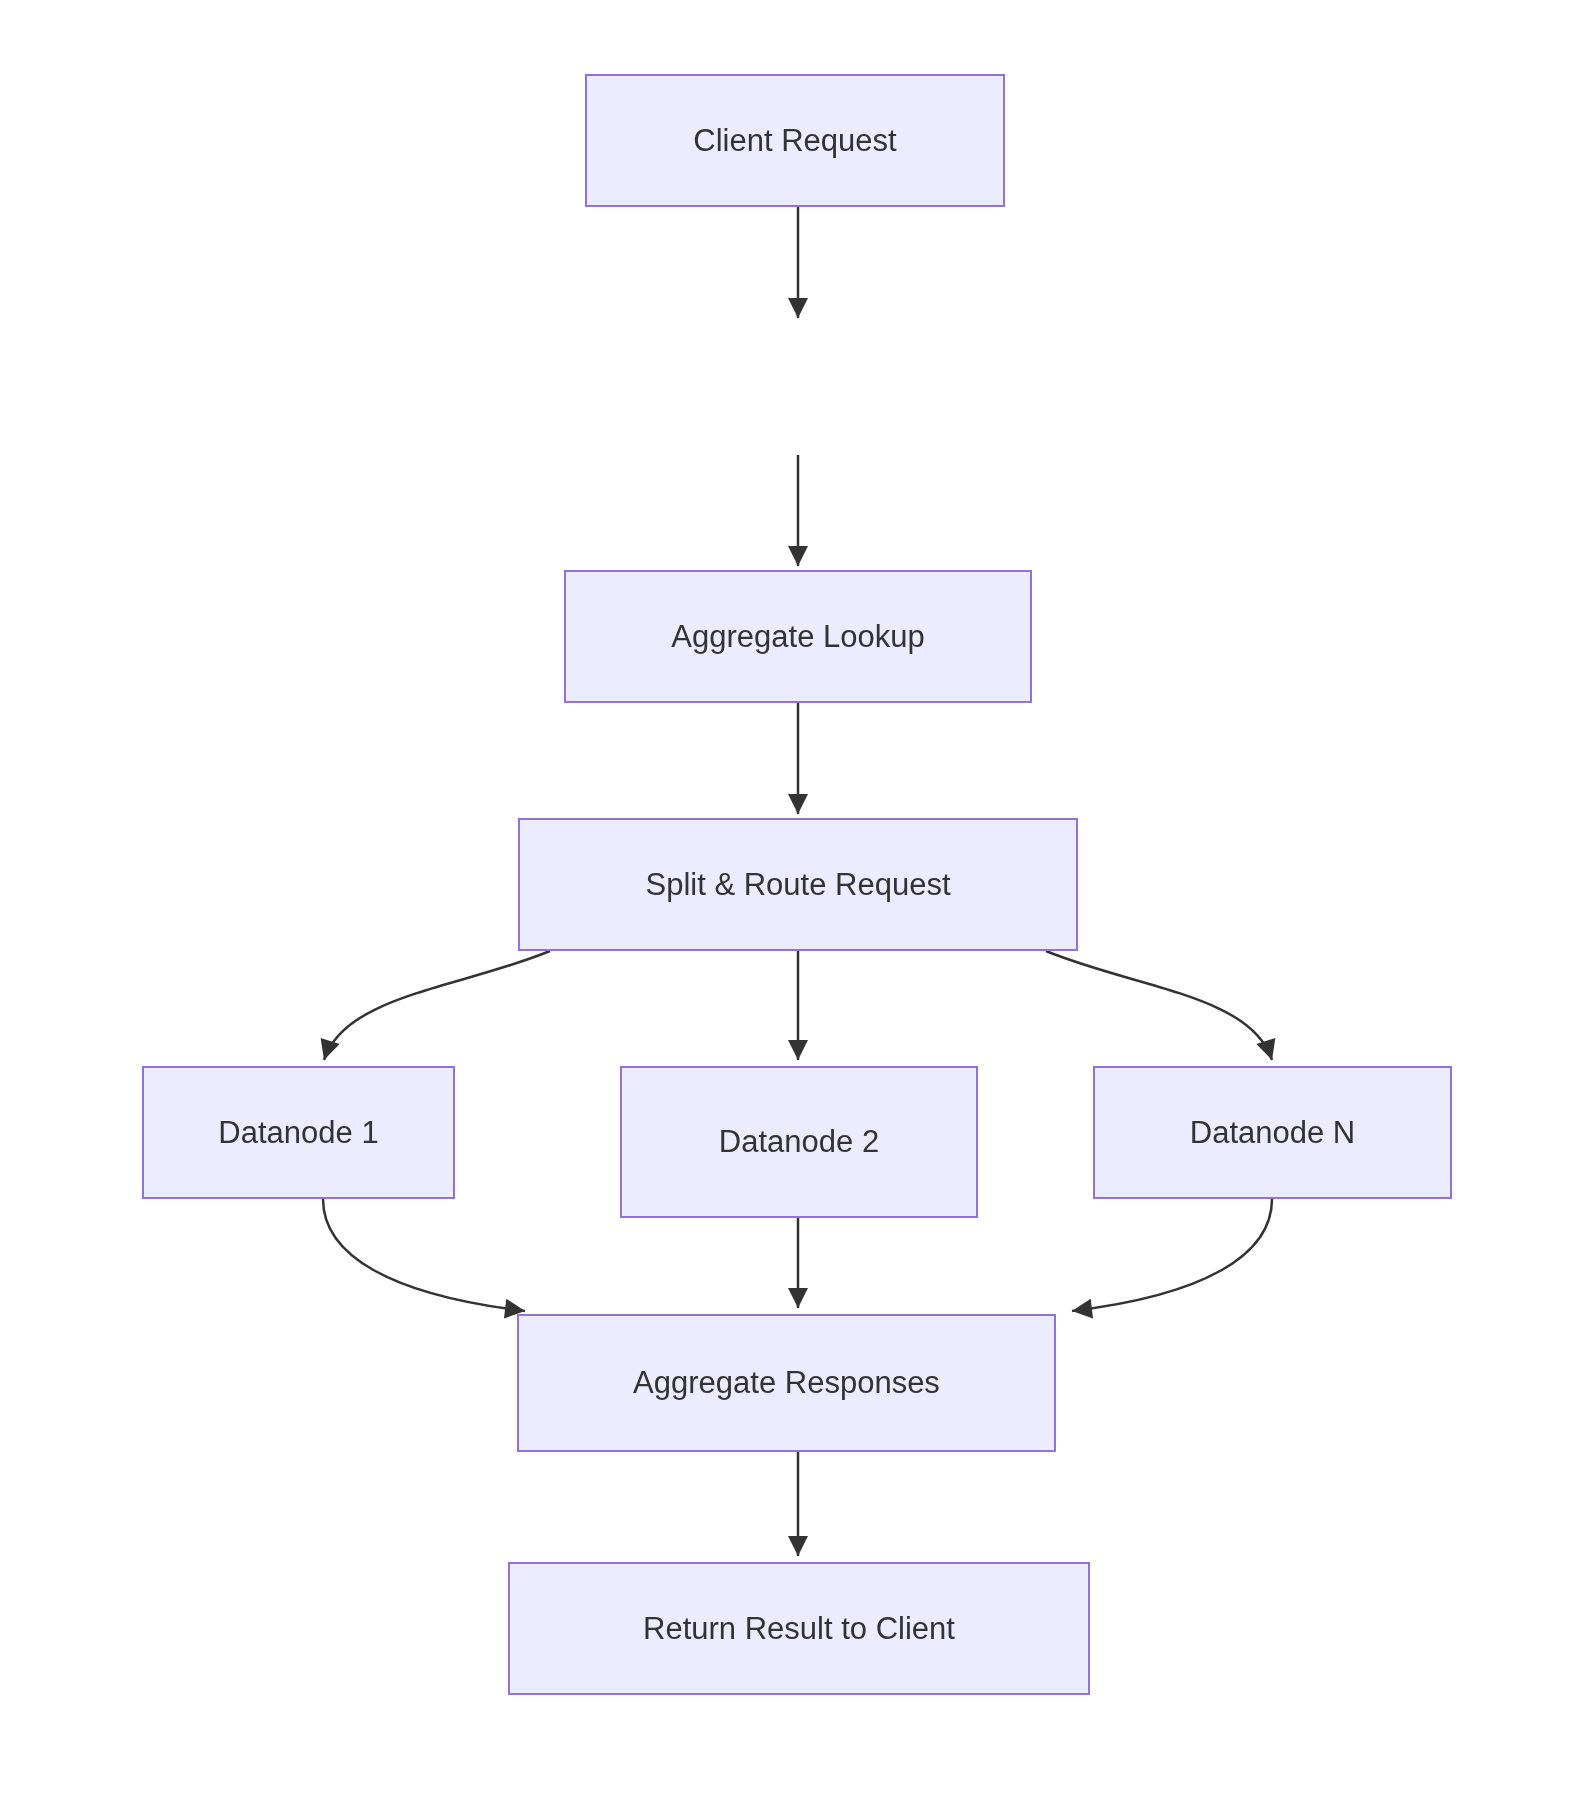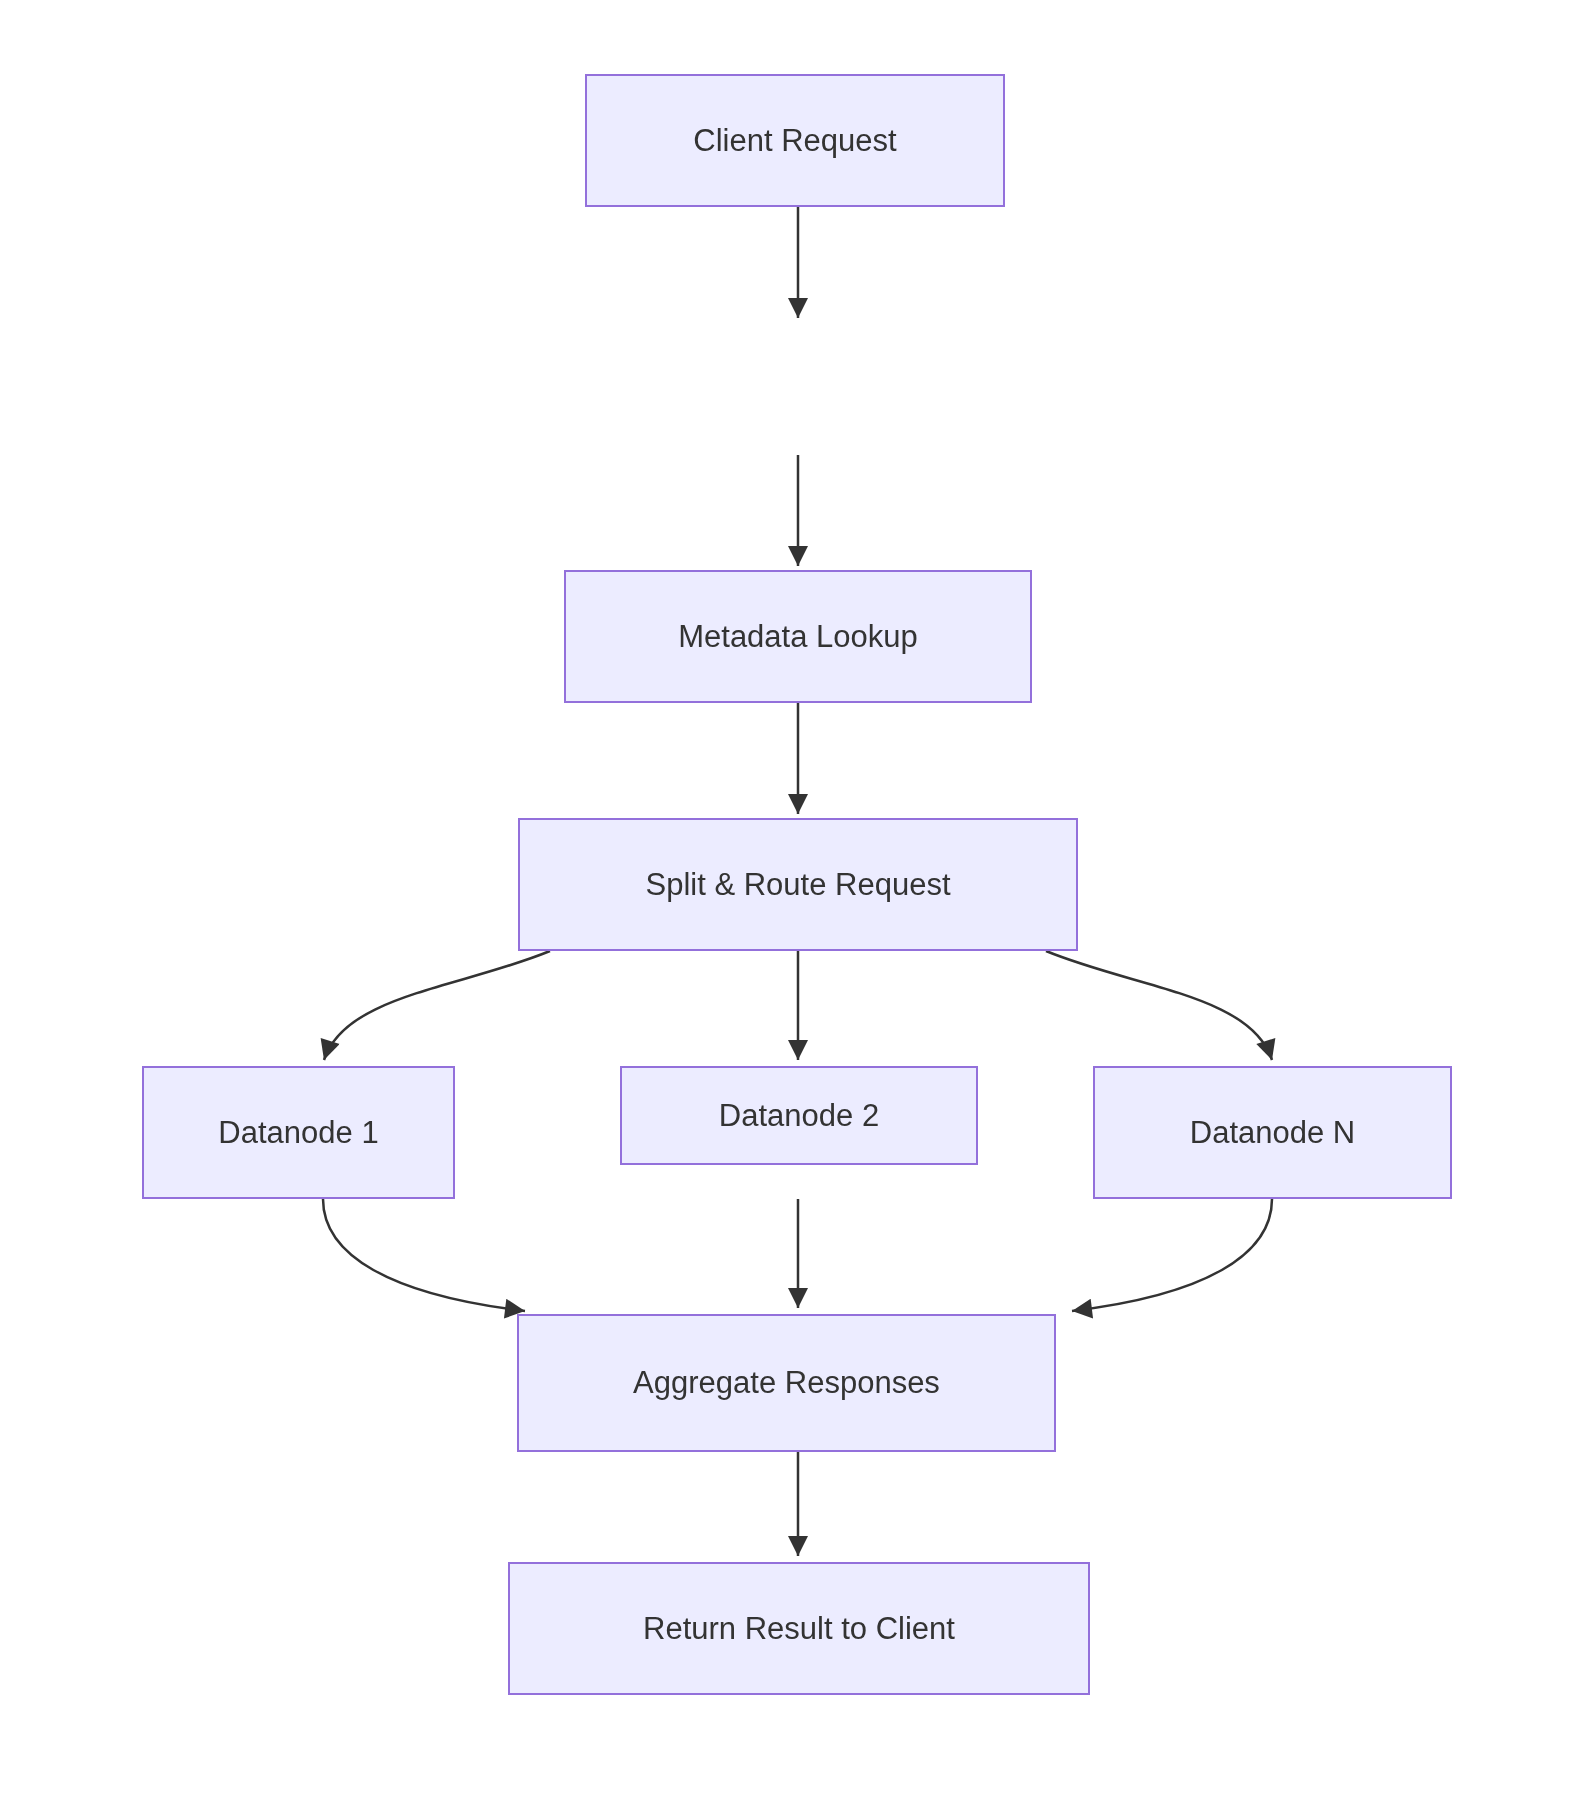--- a/index.html
+++ b/index.html
@@ -29,21 +29,21 @@
     font-size:31px;
     text-align:center;
     line-height:1.2;
   }
   
   .n-client   {left:555px; top:74px;   width:420px; height:133px;}
   .n-parse    {left:565px; top:322px;  width:404px; height:133px;}
   .n-metadata {left:534px; top:570px;  width:468px; height:133px;}
   .n-split    {left:488px; top:818px;  width:560px; height:133px;}
   .n-dn1      {left:112px; top:1066px; width:313px; height:133px;}
-  .n-dn2      {left:590px; top:1066px; width:358px; height:99px;}
+  .n-dn2      {left:590px; top:1066px; width:358px; height:152px;}
   .n-dnN      {left:1063px;top:1066px; width:359px; height:133px;}
   .n-agg      {left:487px; top:1314px; width:539px; height:138px;}
   .n-return   {left:478px; top:1562px; width:582px; height:133px;}
   .edge{stroke:var(--edge-color);stroke-width:2.5;fill:none;}
 </style>
 </head>
 <body>
 
 <div class="canvas">
 
@@ -64,21 +64,21 @@
     <path class="edge" d="M 1242 1199 C 1242 1255, 1175 1295, 1042 1311" marker-end="url(#arrowhead)"></path>
     <path class="edge" d="M 768 1447 L 768 1556" marker-end="url(#arrowhead)"></path>
   </svg>
 
   <div class="node n-client">
     <span>Client Request</span>
   </div>
 
 
   <div class="node n-metadata">
-    <span>Metadata Lookup</span>
+    <span>Aggregate Lookup</span>
   </div>
 
   <div class="node n-split">
     <span>Split &amp; Route Request</span>
   </div>
 
   <div class="node n-dn1">
     <span>Datanode 1</span>
   </div>
 

